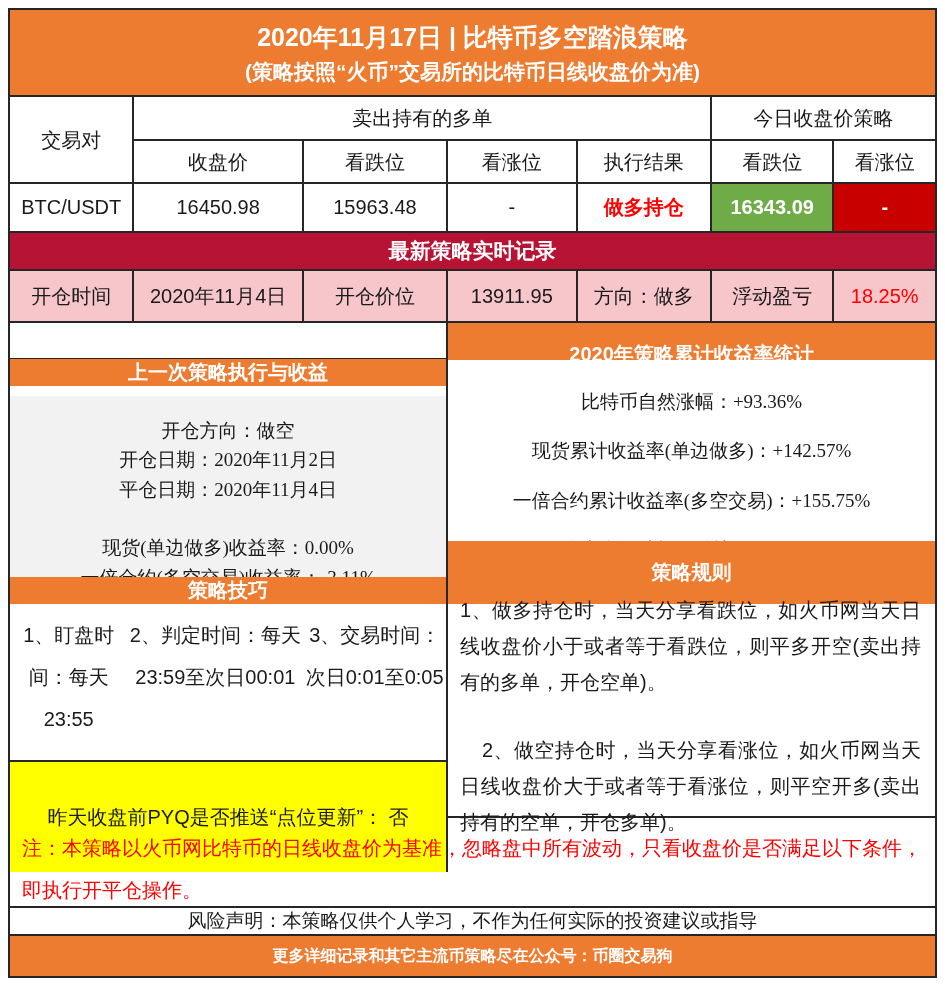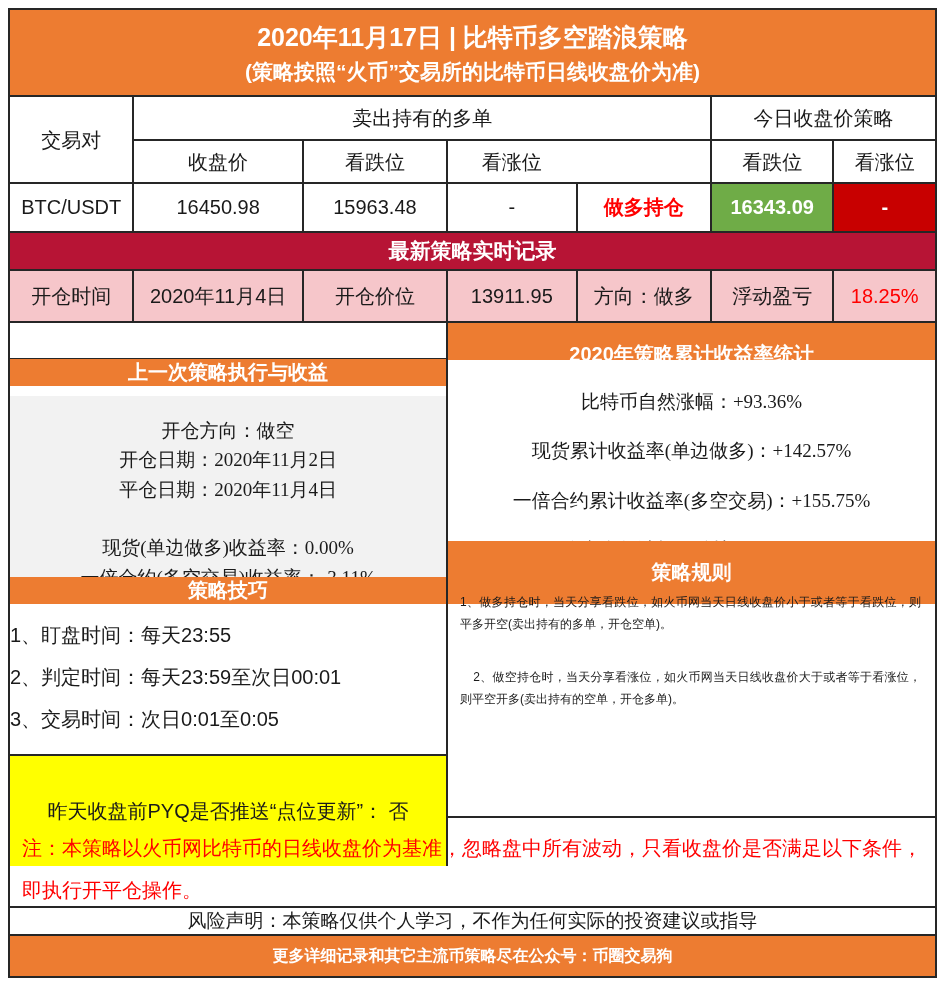--- a/index.html
+++ b/index.html
@@ -55,25 +55,25 @@
   .sec-hdr .col{ background:var(--orange); color:#fff; font-weight:bold; font-size:20px;
     align-items:center; justify-content:center; display:flex; }
   .content-1{ height:181px; }
   .last-trade{ background:var(--graybox); font-family:"Liberation Serif","DejaVu Serif",serif;
     font-size:19px; text-align:center; padding-top:20px; line-height:1.55; }
   .spacer{ height:29px; }
   .yearly{ background:#fff; font-family:"Liberation Serif","DejaVu Serif",serif;
     font-size:19px; text-align:center; justify-content:space-evenly; padding:6px 0; }
 
   .content-2{ height:240px; }
-  .tips-list{ flex:1; display:flex; flex-direction:column; justify-content:center;
-    font-size:20px; line-height:2.1; padding-bottom:14px; }
+  .tips-list{ flex:1; display:flex; flex-direction:row; justify-content:center;
+    text-align:center; font-size:20px; line-height:2.1; padding-bottom:14px; }
   .highlight-box{ height:112px; background:var(--yellow); border-top:2px solid var(--line);
     display:flex; align-items:center; justify-content:center; font-size:20px; text-align:center; }
-  .rules{ padding:14px 14px 0 12px; font-size:12px; line-height:1.8; text-align:justify; }
+  .rules{ padding:14px 14px 0 12px; font-size:20px; line-height:1.8; text-align:justify; }
   .rules p{ margin-bottom:32px; }
   .rules p.indent{ text-indent:1.1em; }
 
   .note-band{ height:90px; color:var(--redtext); font-size:20px; line-height:2.1;
     padding:9px 12px 0 12px; }
   .disclaimer-band{ height:28px; display:flex; align-items:center; justify-content:center;
     font-size:19px; }
   .footer-band{ height:40px; background:var(--orange); color:#fff; font-weight:bold;
     font-size:16px; display:flex; align-items:center; justify-content:center; }
 </style>
@@ -88,20 +88,21 @@
       <div class="t2">(策略按照“火币”交易所的比特币日线收盘价为准)</div>
     </div>
 
     <div class="band grid7 hdr-grid">
       <div class="cell c1 pair-hdr">交易对</div>
       <div class="cell grp-y rowline">卖出持有的多单</div>
       <div class="cell grp-t rowline">今日收盘价策略</div>
       <div class="cell" style="grid-column:2;grid-row:2">收盘价</div>
       <div class="cell" style="grid-column:3;grid-row:2">看跌位</div>
       <div class="cell" style="grid-column:4;grid-row:2">看涨位</div>
+      <div class="cell" style="grid-column:5;grid-row:2">执行结果</div>
       <div class="cell" style="grid-column:6;grid-row:2">看跌位</div>
       <div class="cell" style="grid-column:7;grid-row:2">看涨位</div>
     </div>
 
     <div class="band grid7 data-grid">
       <div class="cell c1">BTC/USDT</div>
       <div class="cell">16450.98</div>
       <div class="cell">15963.48</div>
       <div class="cell">-</div>
       <div class="cell result-cell">做多持仓</div>

